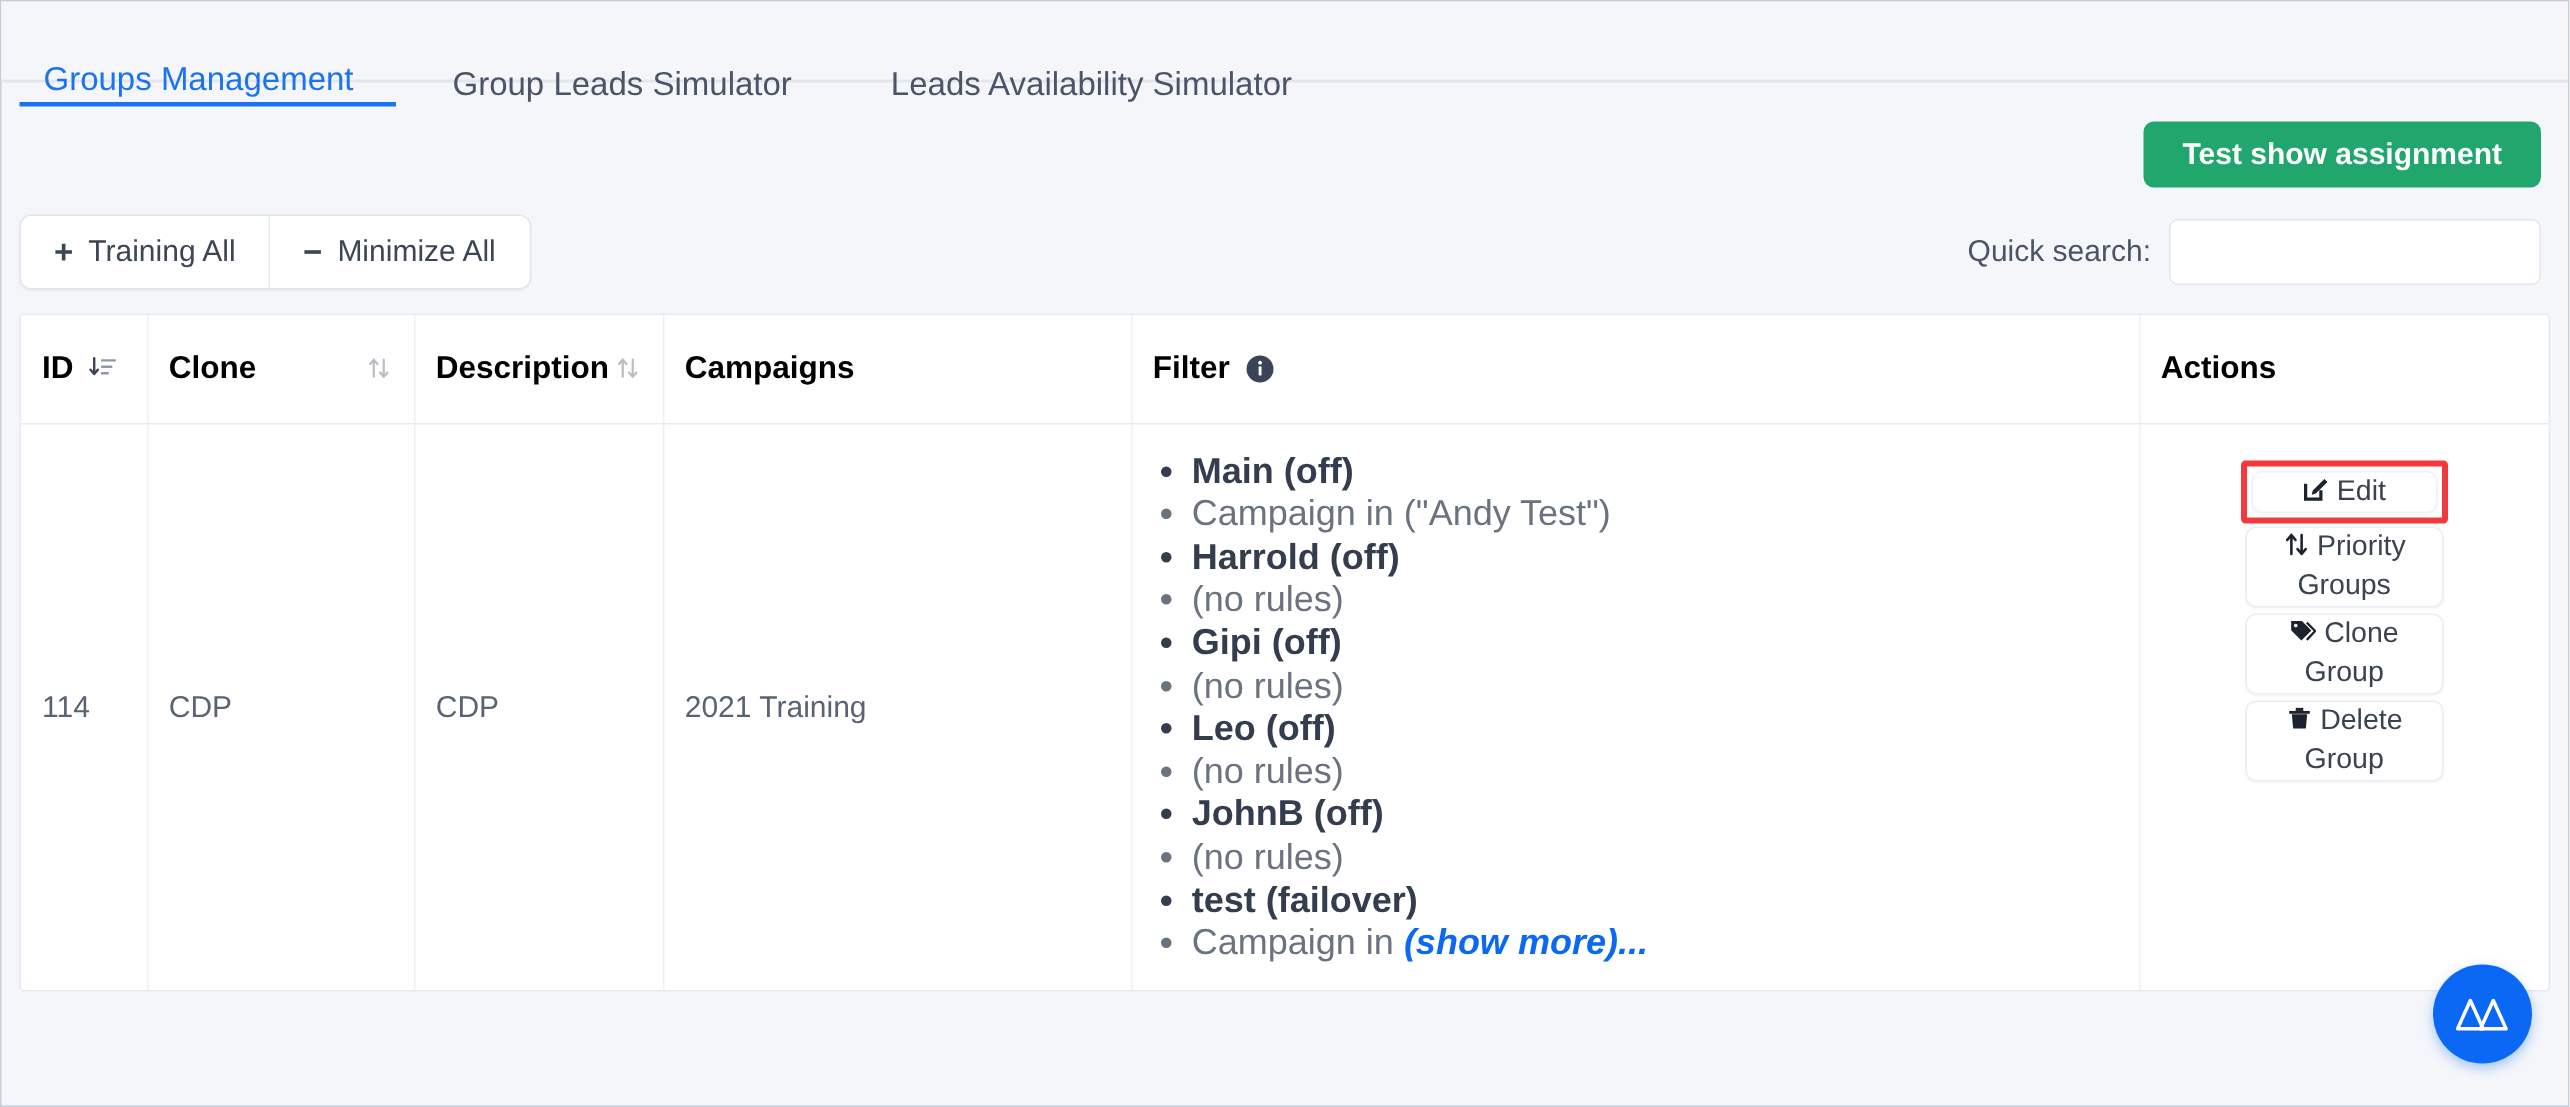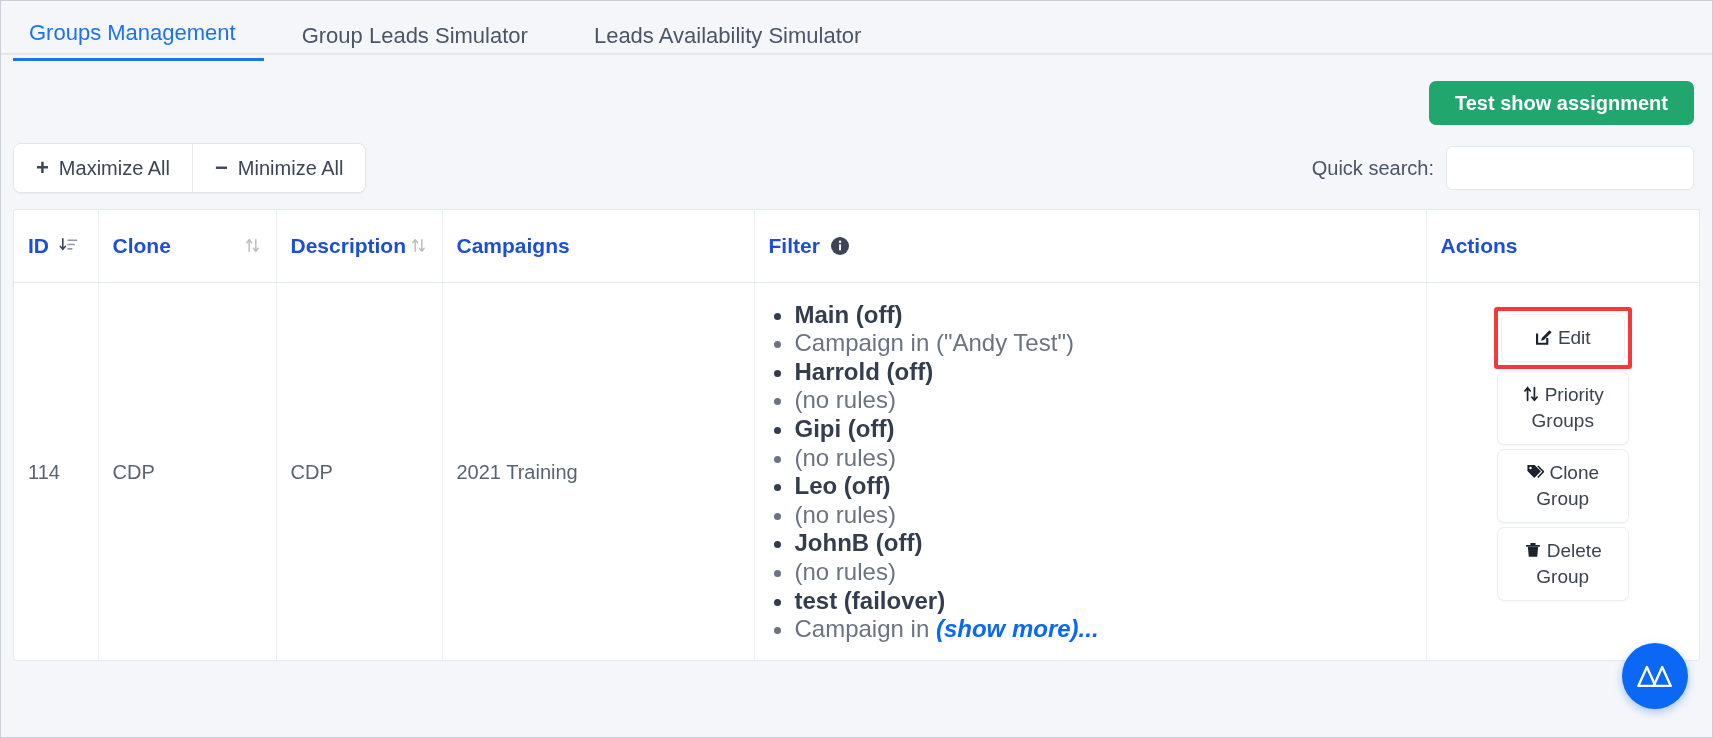--- a/index.html
+++ b/index.html
@@ -22,26 +22,26 @@
     display: flex;
     align-items: flex-end;
     height: 54px;
     padding-left: 12px;
     border-bottom: 2px solid #e3e7ed;
     background: #f4f6f9;
   }
   .tab {
     font-size: 22px;
     color: #4a5568;
-    padding: 4px 28px 12px 16px;
+    padding: 4px 28px 2px 16px;
     margin-right: 22px;
     cursor: pointer;
     white-space: nowrap;
     position: relative;
-    top: 8px;
+    top: 18px;
   }
   .tab.active {
     color: #1a73f0;
     border-bottom: 3px solid #1a73f0;
   }
 
   
   .btnrow {
     display: flex;
     justify-content: flex-end;
@@ -122,21 +122,21 @@
     border: 1px solid #e6e9ef;
     border-radius: 3px;
     height: 452px;
     overflow: hidden;
   }
   table { width: 100%; border-collapse: collapse; table-layout: fixed; }
   thead th {
     text-align: left;
     font-size: 21px;
     font-weight: bold;
-    color: #1d4ed8;
+    color: #000000;
     padding: 22px 14px 22px 14px;
     border-bottom: 1px solid #e6e9ef;
     border-right: 1px solid #eceff4;
     vertical-align: middle;
     height: 72px;
   }
   thead th:last-child { border-right: none; text-align: center; }
   .th-inner { display: flex; align-items: center; justify-content: space-between; }
   .th-inner.lead { justify-content: flex-start; gap: 10px; }
   .sort-ic { opacity: .45; }
@@ -170,21 +170,21 @@
     width: 132px;
     margin: 0 auto;
   }
   .act {
     width: 132px;
     background: #fff;
     border: 1px solid #eaedf2;
     border-radius: 7px;
     font-size: 19px;
     color: #3b4250;
-    padding: 10px 6px;
+    padding: 0 6px;
     cursor: pointer;
     text-align: center;
     font-family: "Liberation Sans", sans-serif;
     box-shadow: 0 1px 2px rgba(16,24,40,.04);
     line-height: 26px;
   }
   .act + .act { margin-top: 4px; }
   .act .ic { margin-right: 5px; vertical-align: -2px; }
 
   .hl-box {
@@ -226,21 +226,21 @@
   </div>
 
   <div class="btnrow">
     <button class="btn-success">Test show assignment</button>
   </div>
 
   <div class="controls">
     <div class="grp">
       <button class="gbtn">
         <span class="sym">+</span>
-        <span>Maximize All</span>
+        <span>Training All</span>
       </button>
       <button class="gbtn">
         <span class="sym">−</span>
         <span>Minimize All</span>
       </button>
     </div>
     <div class="search-wrap">
       <span class="search-label">Quick search:</span>
       <input class="search-input" type="text" placeholder="" style="">
     </div>

